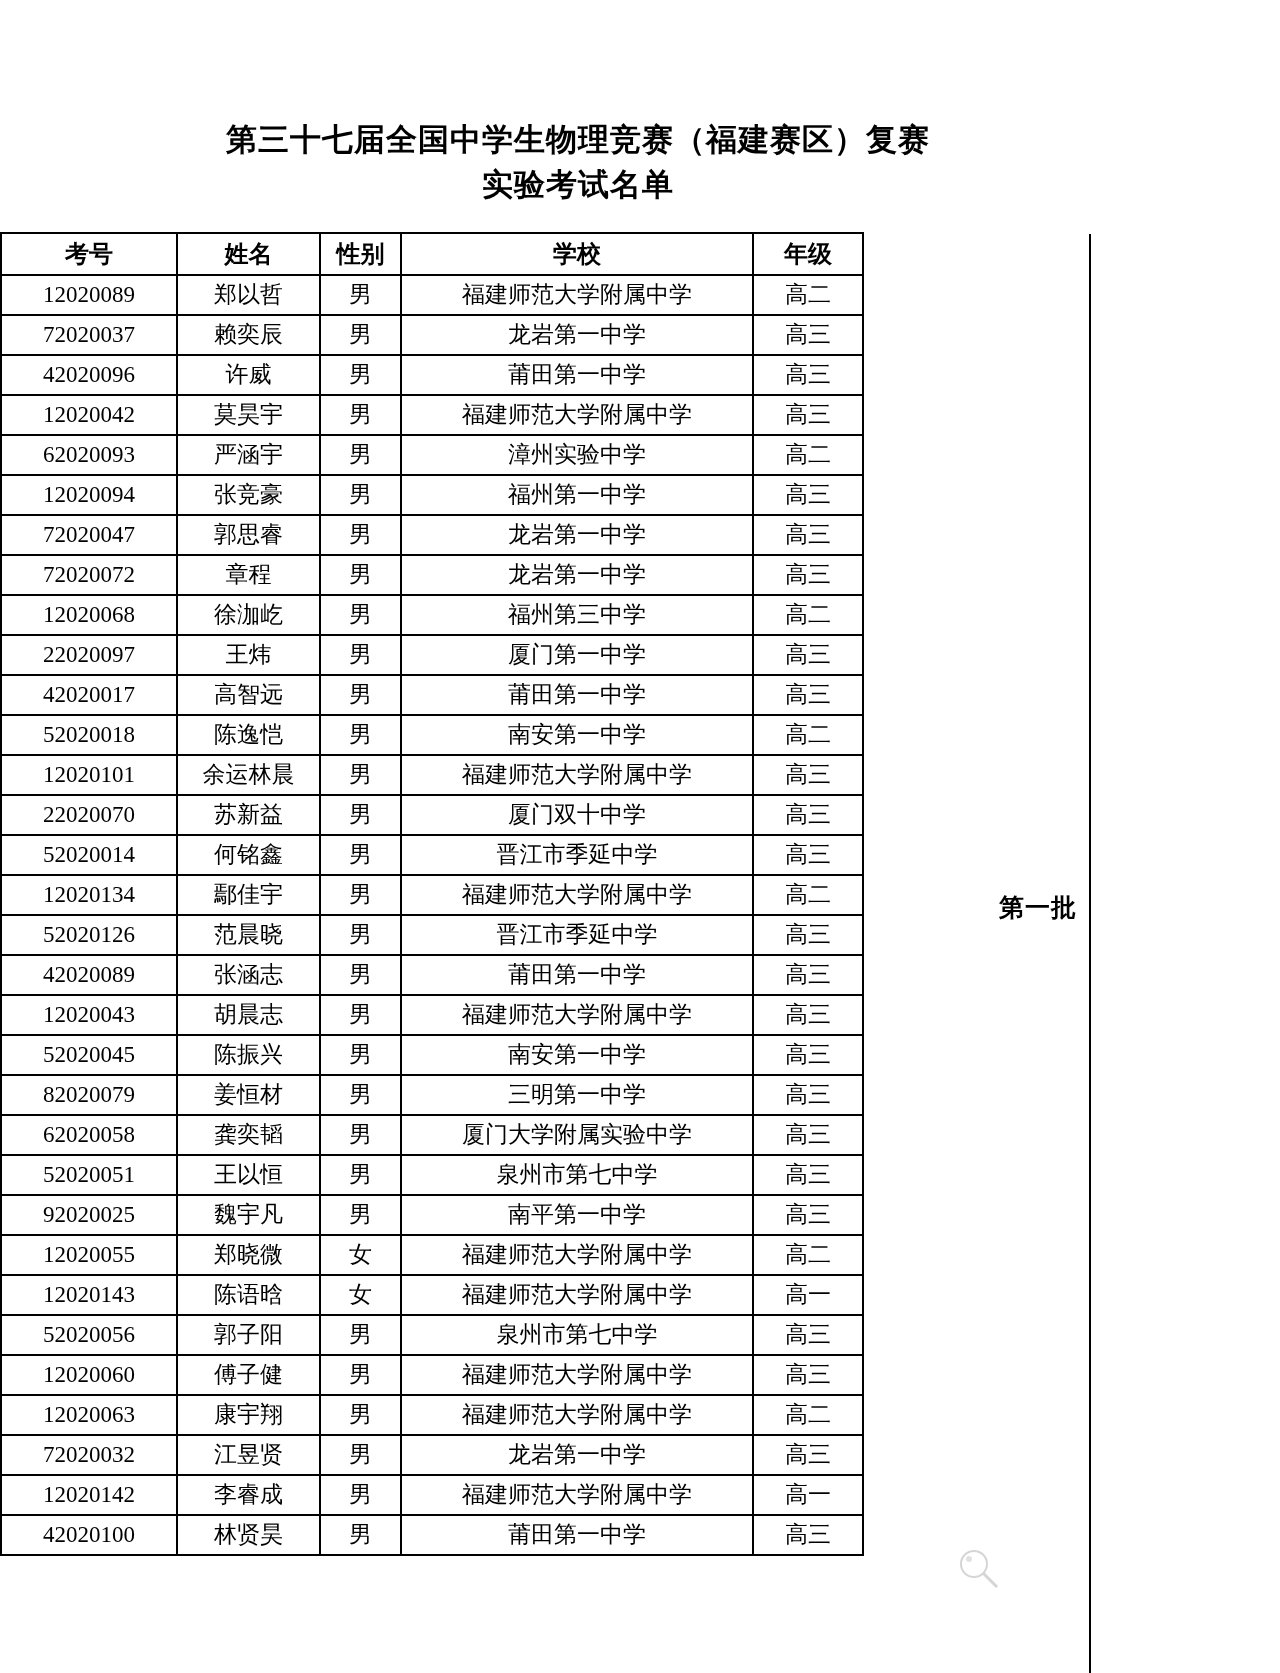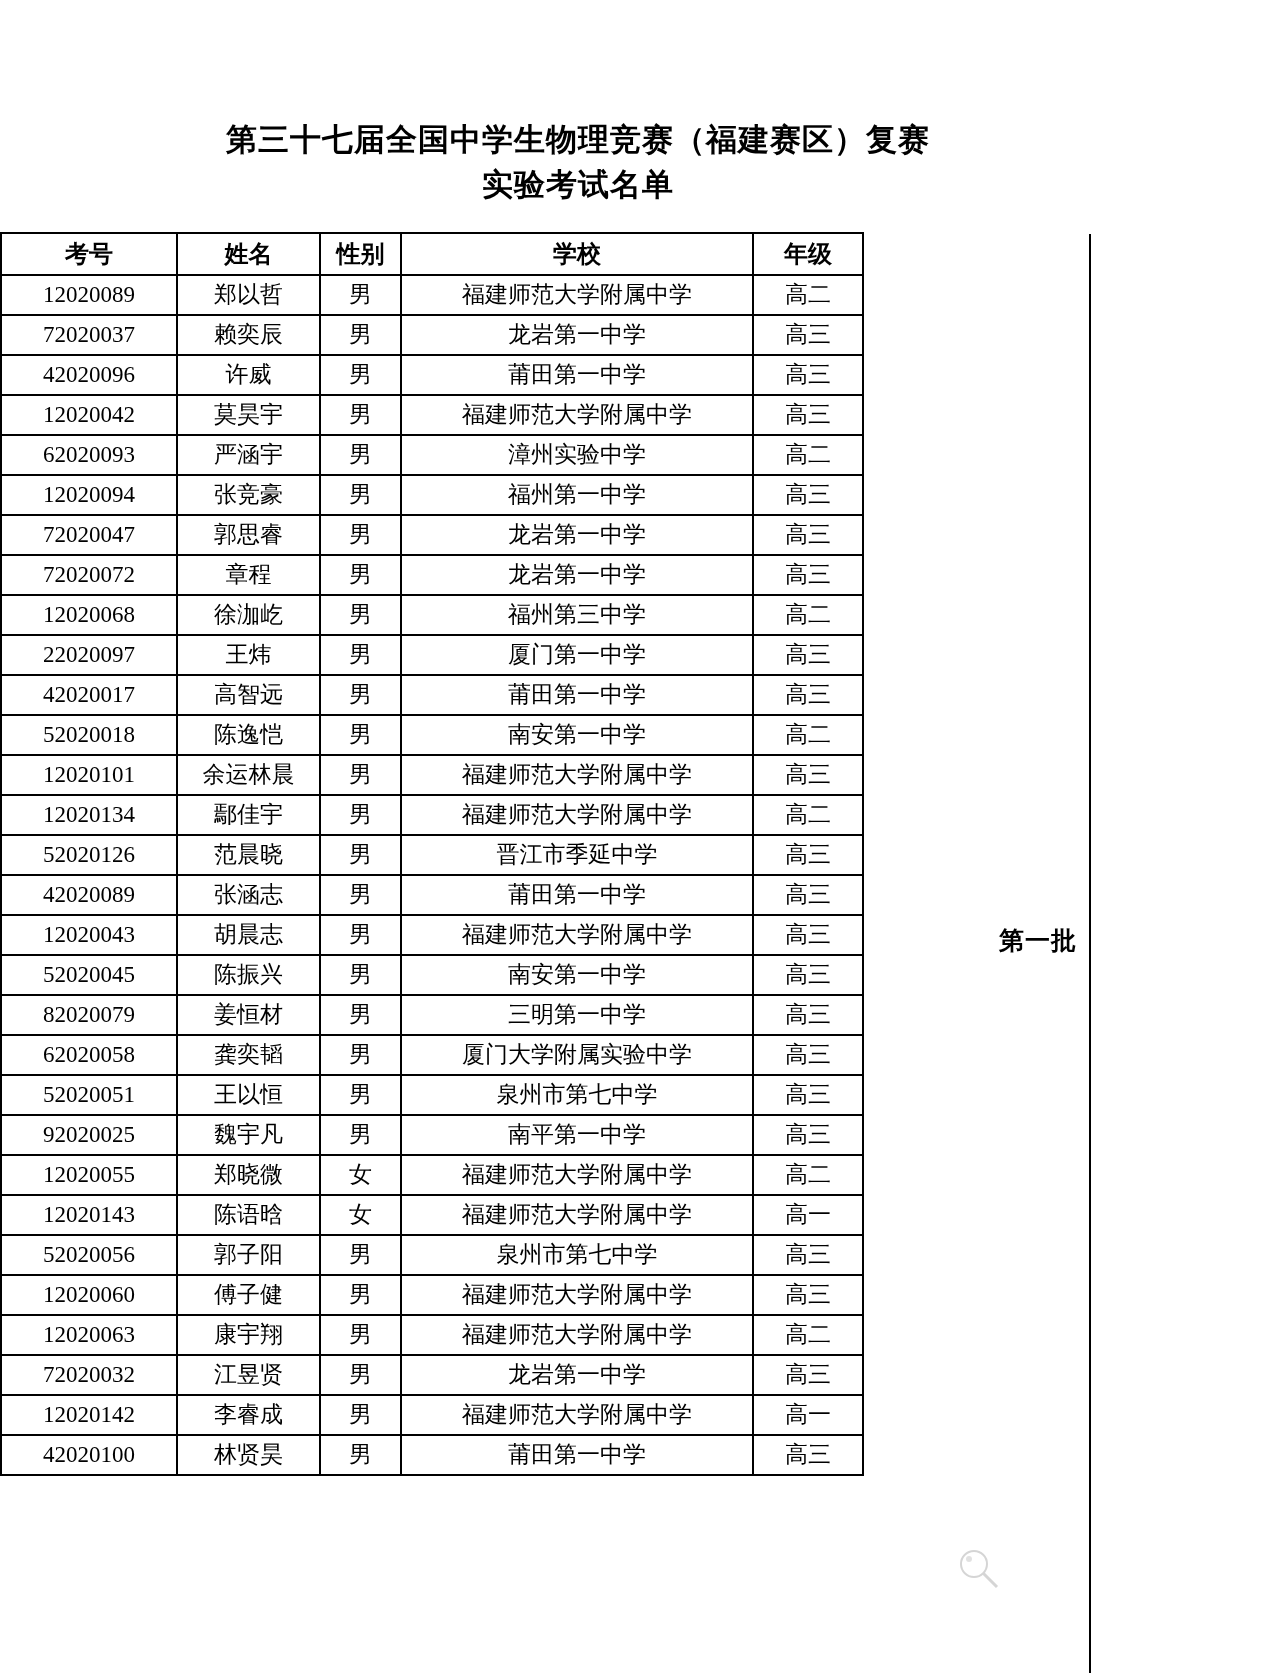--- a/index.html
+++ b/index.html
@@ -65,21 +65,21 @@
     position: absolute;
     left: 1089px;
     top: 234px;
     width: 2px;
     height: 1439px;
     background: #000000;
   }
   .batch-label {
     position: absolute;
     left: 988px;
-    top: 924px;
+    top: 891px;
     width: 100px;
     text-align: center;
     font-size: 25px;
     font-weight: bold;
     letter-spacing: 1px;
   }
   .watermark {
     position: absolute;
     left: 955px;
     top: 1545px;
@@ -203,20 +203,34 @@
             <td>高二</td>
           </tr>
           <tr>
             <td>12020101</td>
             <td>余运林晨</td>
             <td>男</td>
             <td>福建师范大学附属中学</td>
             <td>高三</td>
           </tr>
           <tr>
+            <td>22020070</td>
+            <td>苏新益</td>
+            <td>男</td>
+            <td>厦门双十中学</td>
+            <td>高三</td>
+          </tr>
+          <tr>
+            <td>52020014</td>
+            <td>何铭鑫</td>
+            <td>男</td>
+            <td>晋江市季延中学</td>
+            <td>高三</td>
+          </tr>
+          <tr>
             <td>12020134</td>
             <td>鄢佳宇</td>
             <td>男</td>
             <td>福建师范大学附属中学</td>
             <td>高二</td>
           </tr>
           <tr>
             <td>52020126</td>
             <td>范晨晓</td>
             <td>男</td>

